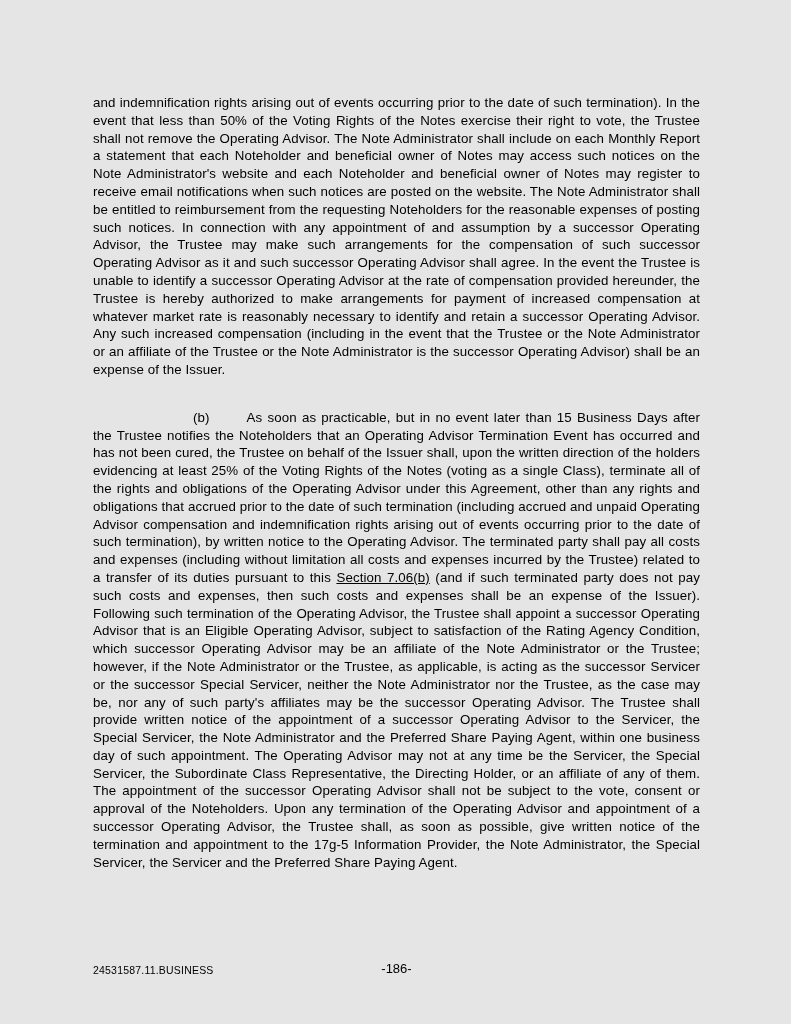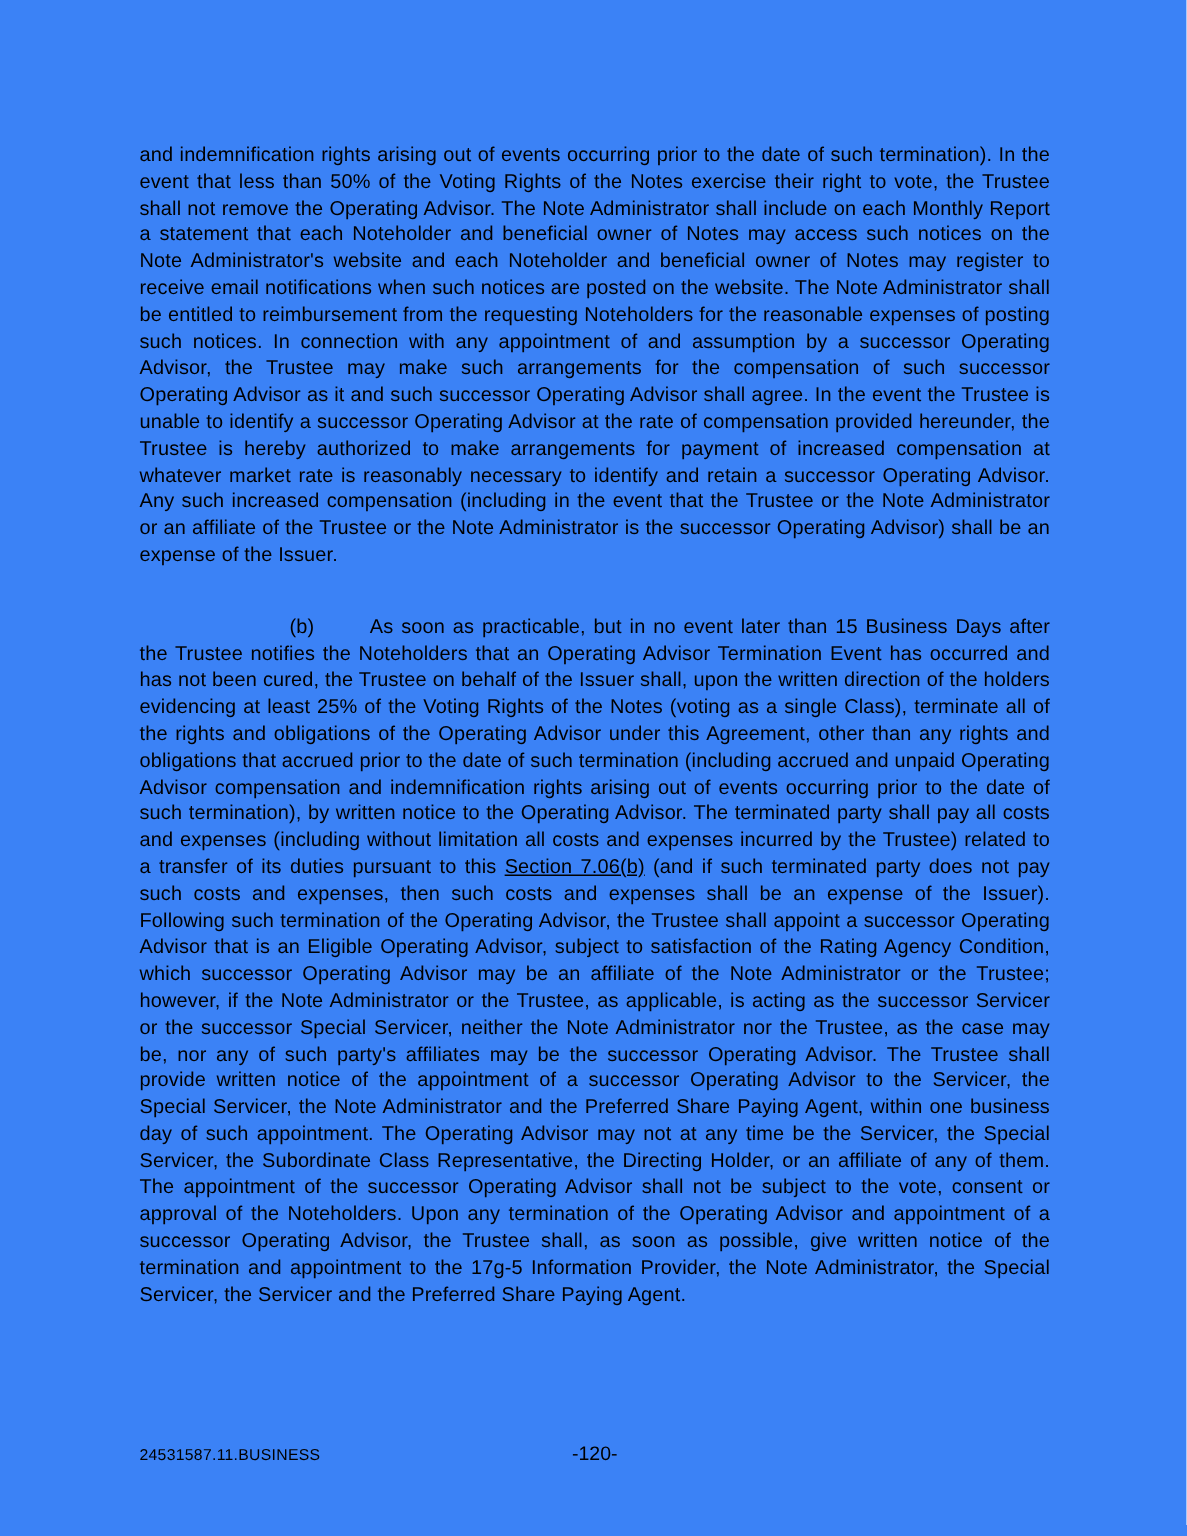--- a/index.html
+++ b/index.html
@@ -4,21 +4,21 @@
 <style>
   html, body {
     margin: 0;
     padding: 0;
     background: #ffffff;
   }
   .page {
     position: relative;
     width: 791px;
     height: 1024px;
-    background: #3b82f6;
+    background: #e5e5e5;
     color: #000000;
     font-family: "Liberation Sans", sans-serif;
     overflow: hidden;
   }
   .content {
     position: absolute;
     left: 93px;
     top: 94px;
     width: 607px;
   }
@@ -73,15 +73,15 @@
 </head>
 <body>
 
 <div class="page">
   <div class="content">
     <p class="para">and indemnification rights arising out of events occurring prior to the date of such termination). In the event that less than 50% of the Voting Rights of the Notes exercise their right to vote, the Trustee shall not remove the Operating Advisor.  The Note Administrator shall include on each Monthly Report a statement that each Noteholder and beneficial owner of Notes may access such notices on the Note Administrator's website and each Noteholder and beneficial owner of Notes may register to receive email notifications when such notices are posted on the website.  The Note Administrator shall be entitled to reimbursement from the requesting Noteholders for the reasonable expenses of posting such notices. In connection with any appointment of and assumption by a successor Operating Advisor, the Trustee may make such arrangements for the compensation of such successor Operating Advisor as it and such successor Operating Advisor shall agree.  In the event the Trustee is unable to identify a successor Operating Advisor at the rate of compensation provided hereunder, the Trustee is hereby authorized to make arrangements for payment of increased compensation at whatever market rate is reasonably necessary to identify and retain a successor Operating Advisor. Any such increased compensation (including in the event that the Trustee or the Note Administrator or an affiliate of the Trustee or the Note Administrator is the successor Operating Advisor) shall be an expense of the Issuer.</p>
     <p class="para"><span class="indent-gap"></span><span>(b)</span><span class="tab-gap"></span><span>As soon as practicable, but in no event later than 15 Business Days after the Trustee notifies the Noteholders that an Operating Advisor Termination Event has occurred and has not been cured, the Trustee on behalf of the Issuer shall, upon the written direction of the holders evidencing at least 25% of the Voting Rights of the Notes (voting as a single Class), terminate all of the rights and obligations of the Operating Advisor under this Agreement, other than any rights and obligations that accrued prior to the date of such termination (including accrued and unpaid Operating Advisor compensation and indemnification rights arising out of events occurring prior to the date of such termination), by written notice to the Operating Advisor.  The terminated party shall pay all costs and expenses (including without limitation all costs and expenses incurred by the Trustee) related to a transfer of its duties pursuant to this </span><span class="section-ref">Section 7.06(b)</span><span> (and if such terminated party does not pay such costs and expenses, then such costs and expenses shall be an expense of the Issuer).  Following such termination of the Operating Advisor, the Trustee shall appoint a successor Operating Advisor that is an Eligible Operating Advisor, subject to satisfaction of the Rating Agency Condition, which successor Operating Advisor may be an affiliate of the Note Administrator or the Trustee; however, if the Note Administrator or the Trustee, as applicable, is acting as the successor Servicer or the successor Special Servicer, neither the Note Administrator nor the Trustee, as the case may be, nor any of such party's affiliates may be the successor Operating Advisor.  The Trustee shall provide written notice of the appointment of a successor Operating Advisor to the Servicer, the Special Servicer, the Note Administrator and the Preferred Share Paying Agent, within one business day of such appointment.  The Operating Advisor may not at any time be the Servicer, the Special Servicer, the Subordinate Class Representative, the Directing Holder, or an affiliate of any of them.  The appointment of the successor Operating Advisor shall not be subject to the vote, consent or approval of the Noteholders.  Upon any termination of the Operating Advisor and appointment of a successor Operating Advisor, the Trustee shall, as soon as possible, give written notice of the termination and appointment to the 17g-5 Information Provider, the Note Administrator, the Special Servicer, the Servicer and the Preferred Share Paying Agent.</span></p>
   </div>
   <div class="footer">
     <span class="doc-id">24531587.11.BUSINESS</span>
-    <span class="page-num">-120-</span>
+    <span class="page-num">-186-</span>
   </div>
 </div>
 
 </body></html>

